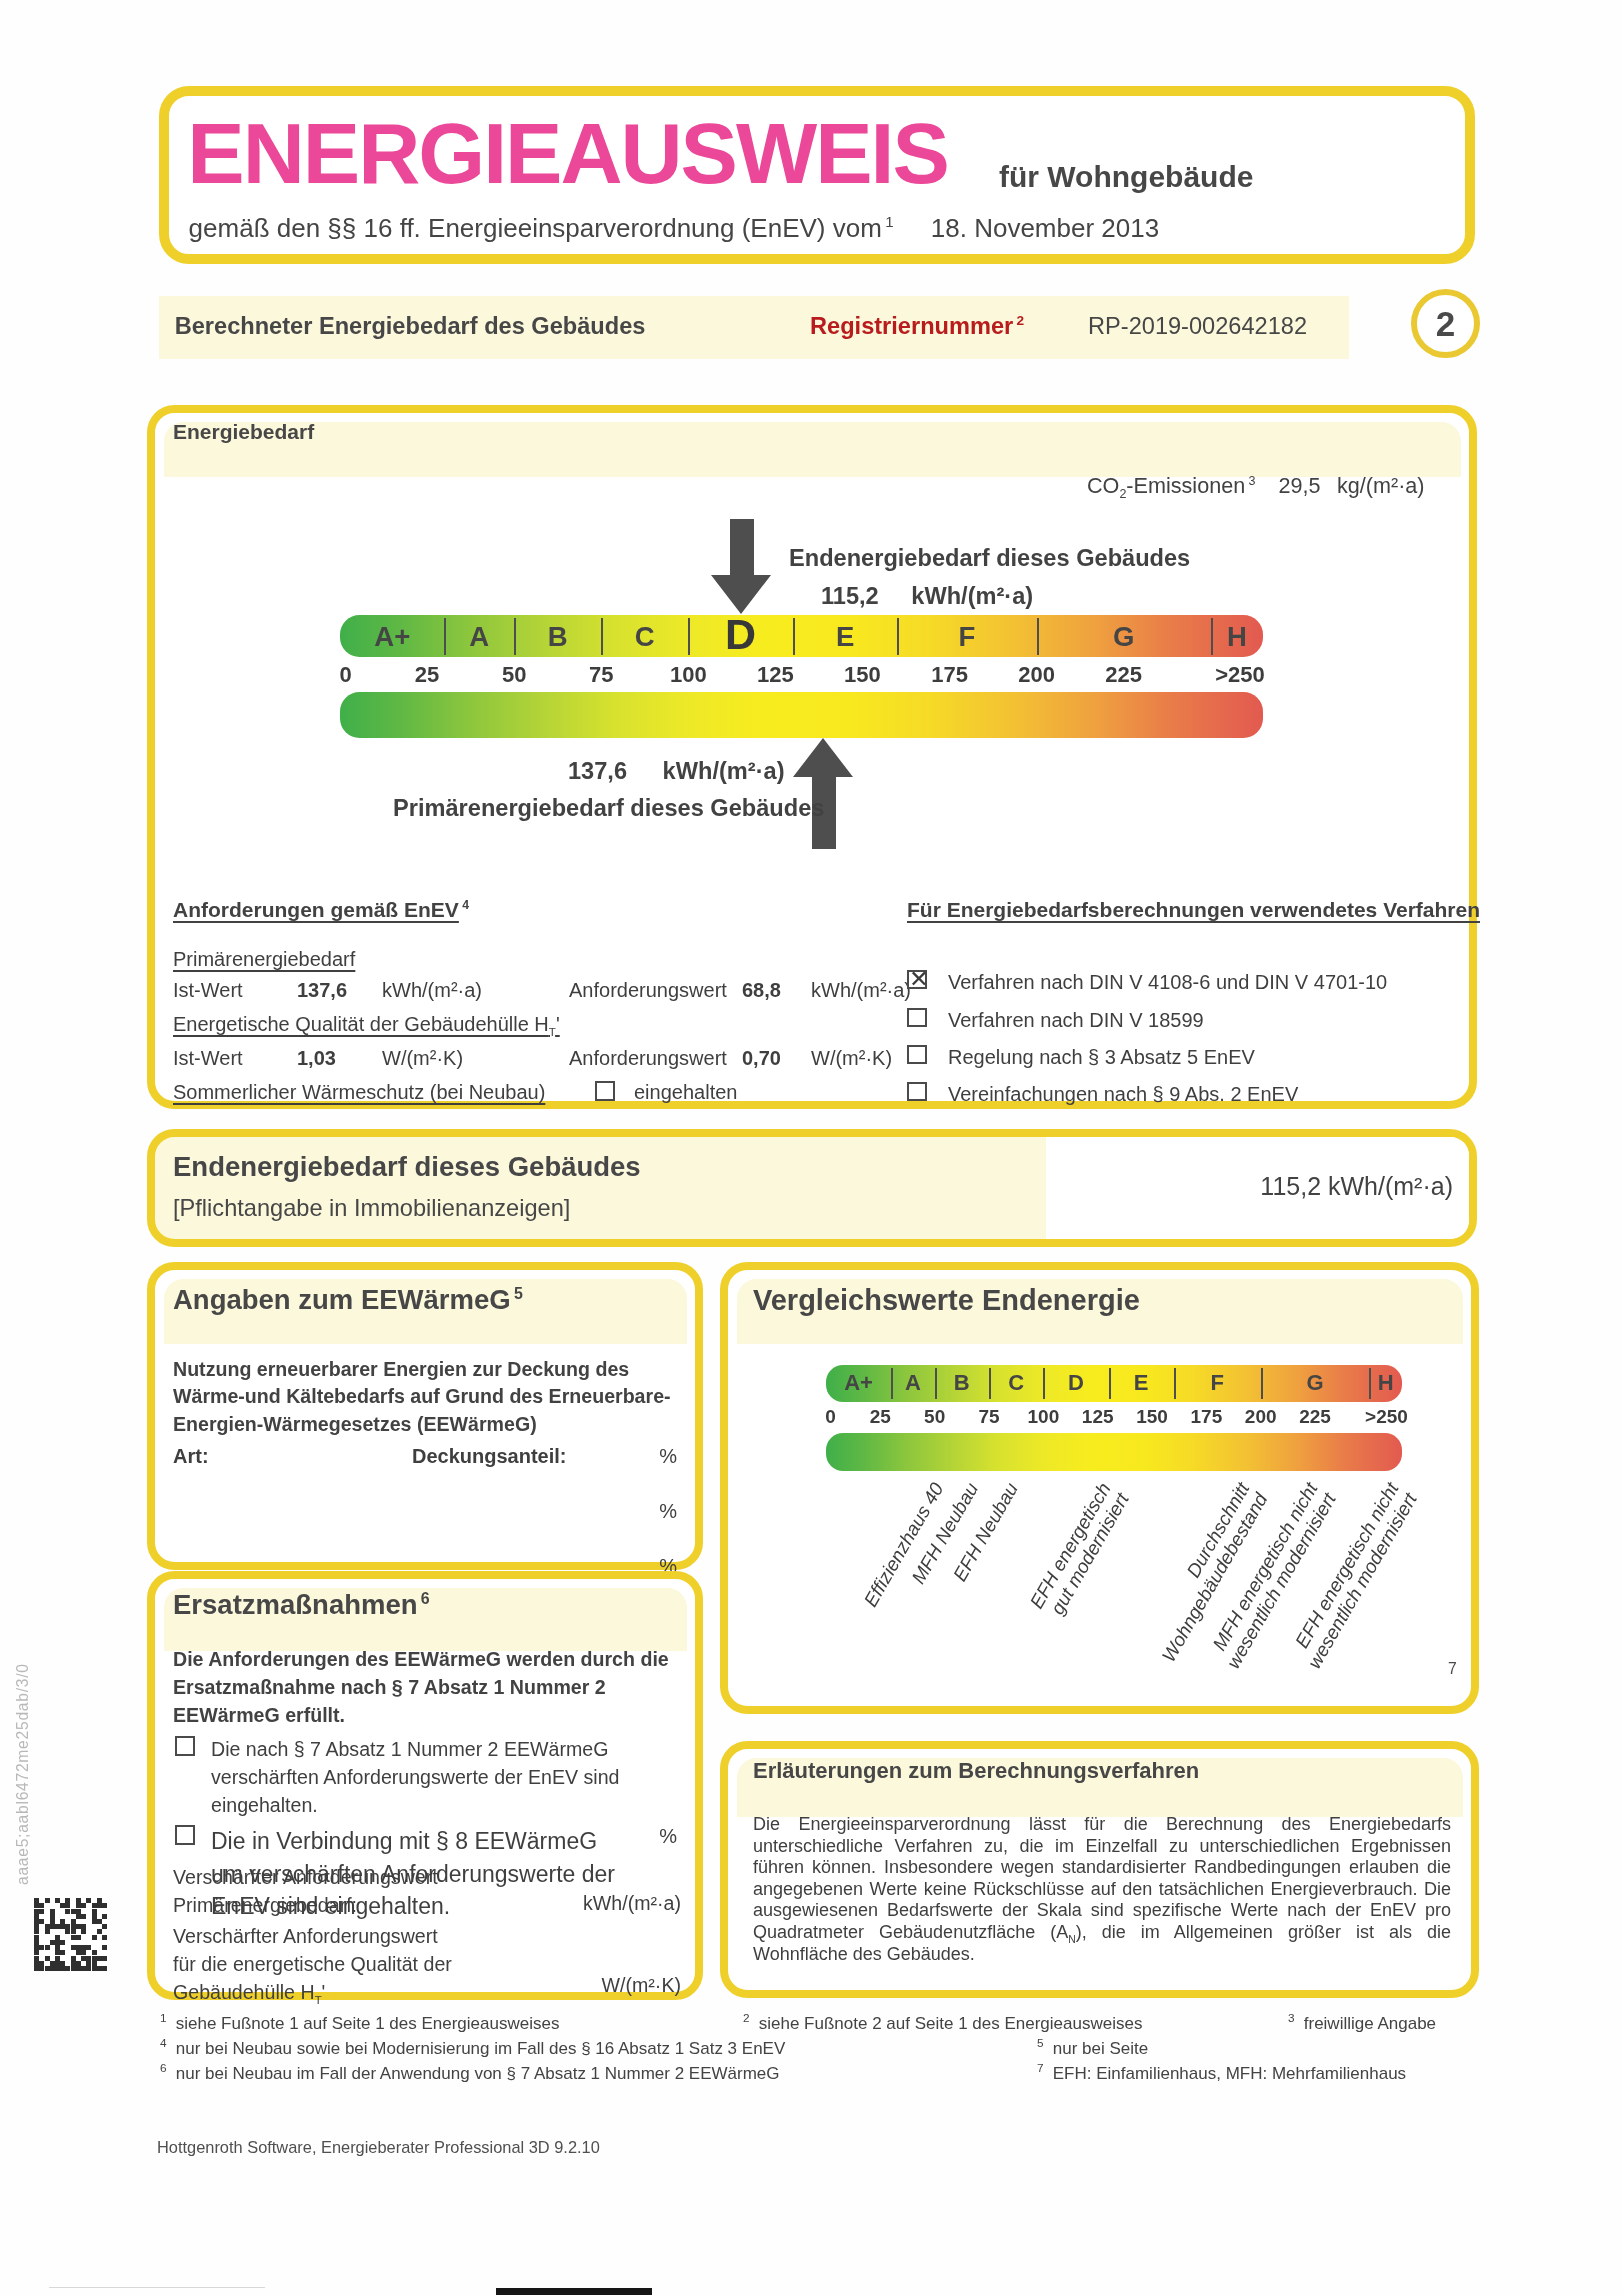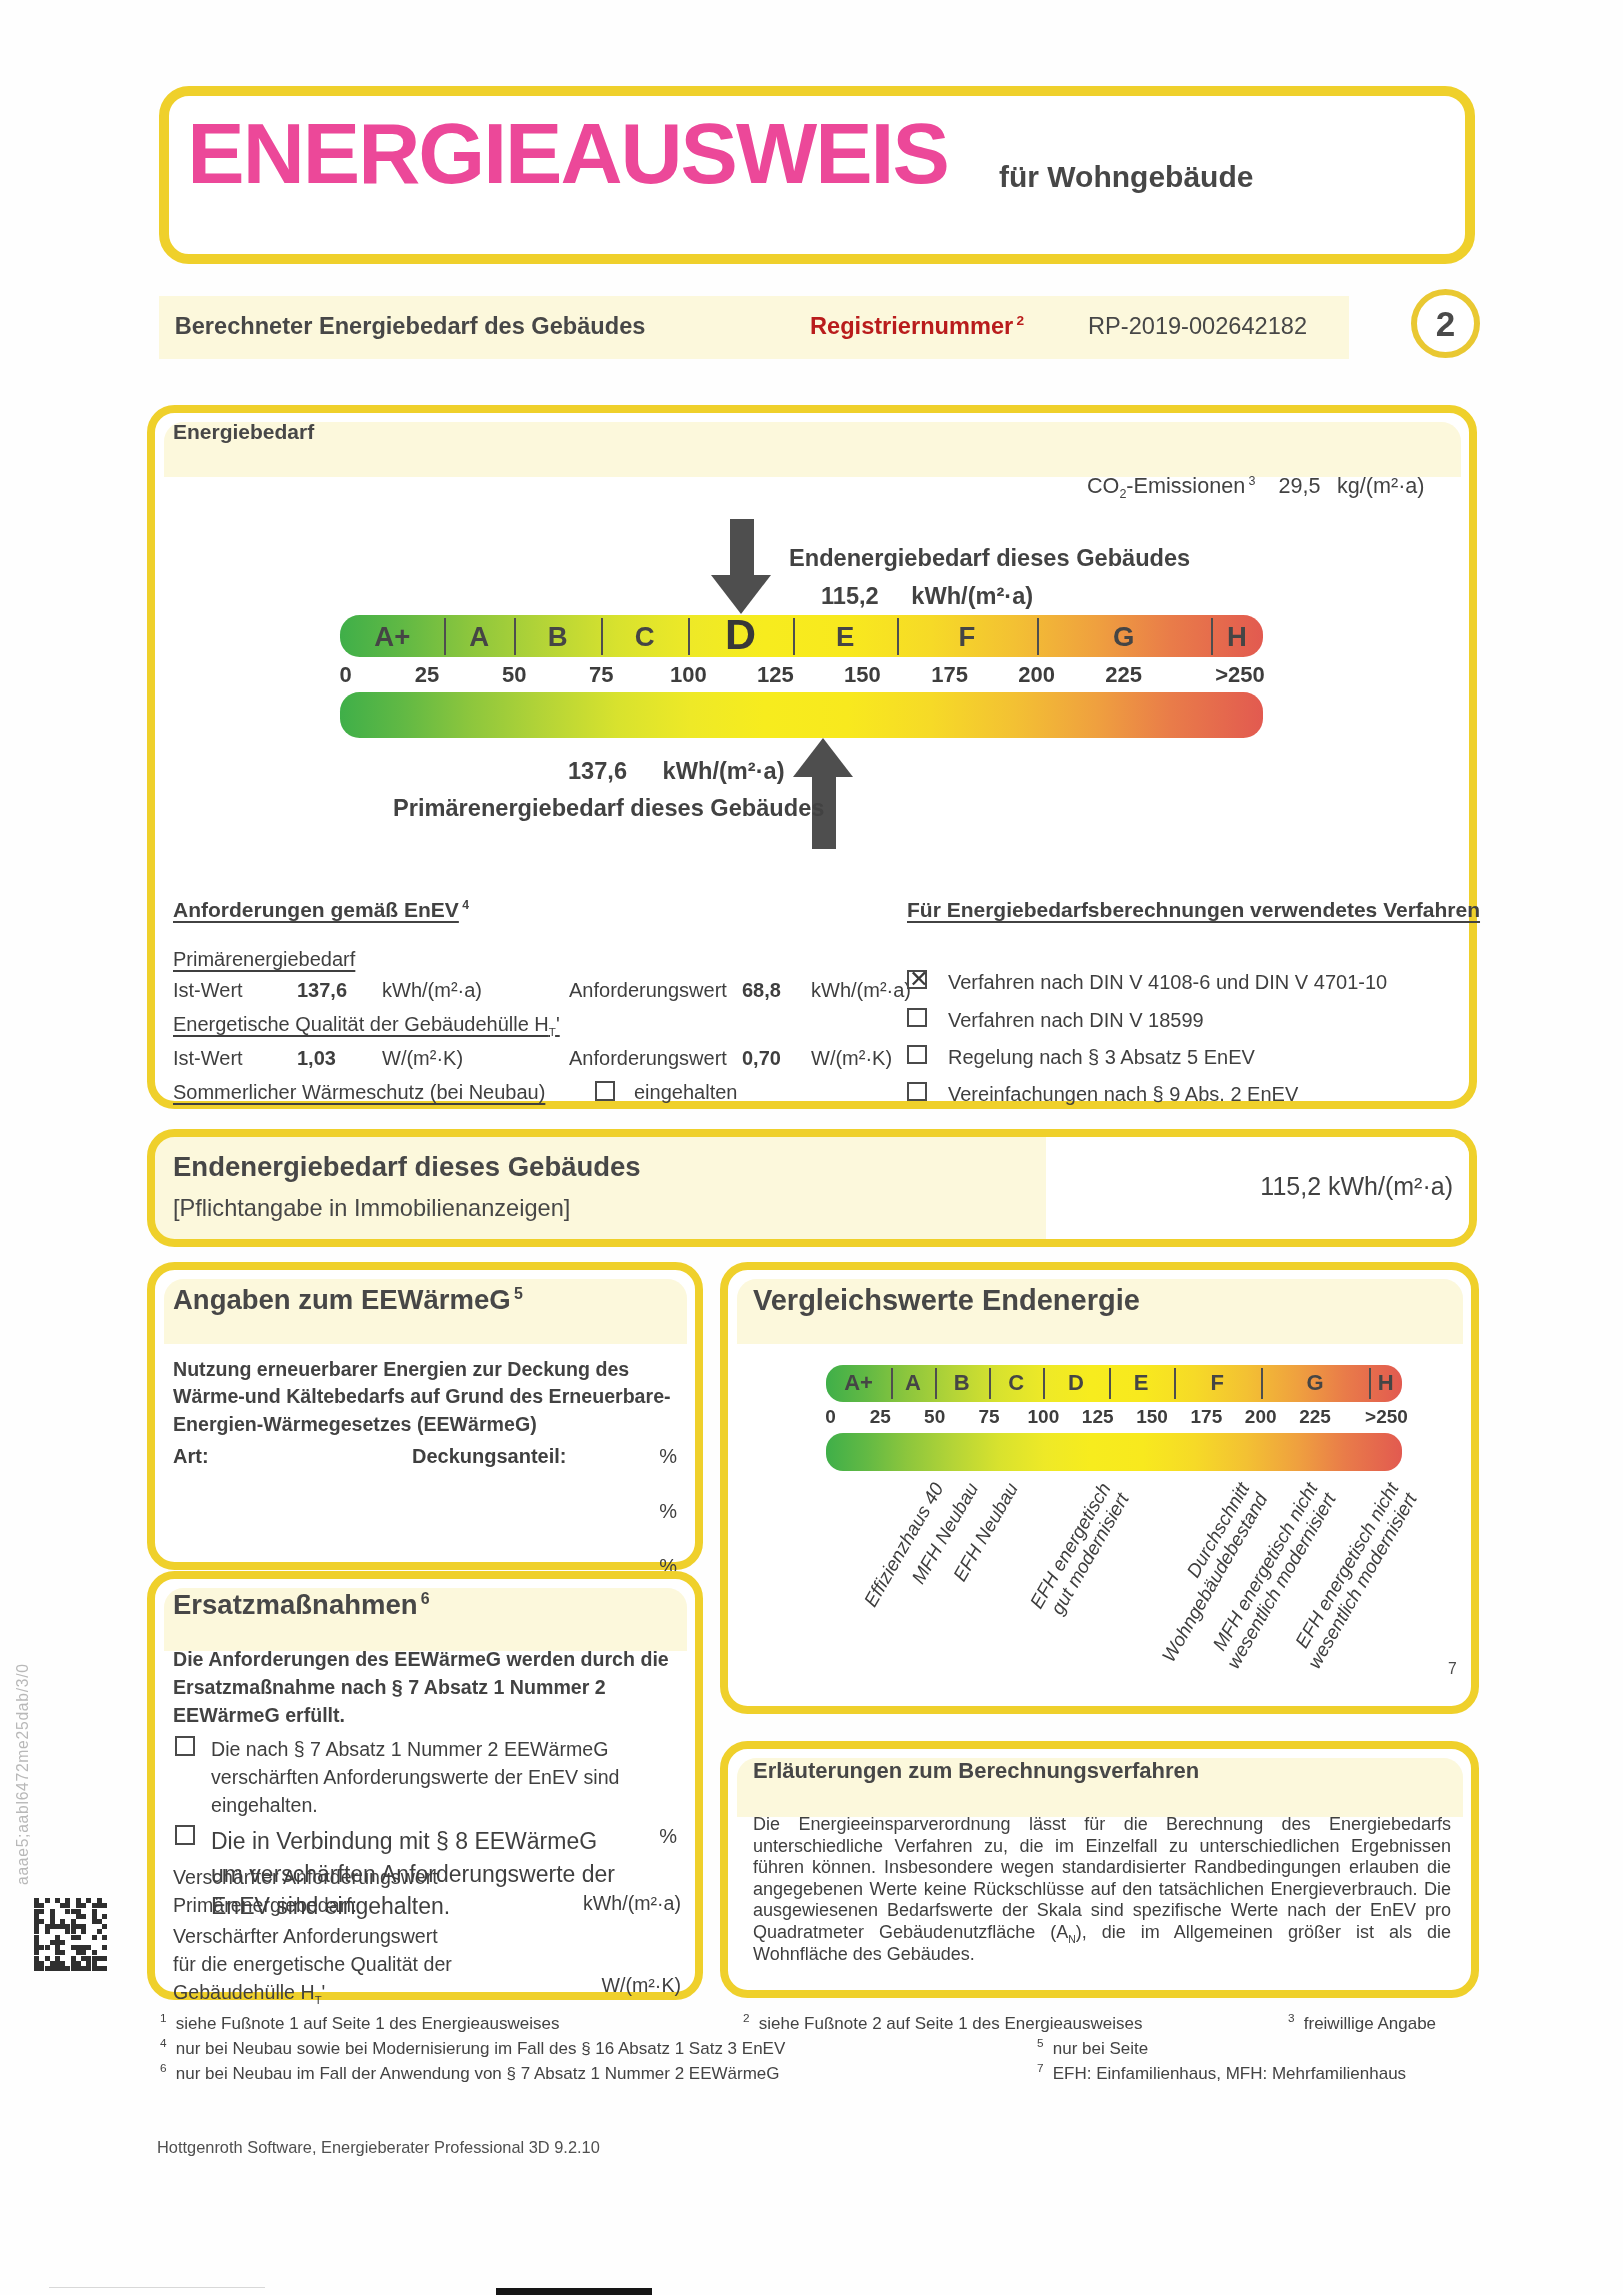--- a/index.html
+++ b/index.html
@@ -32,20 +32,24 @@
   .fn{position:absolute;font-size:17px;color:#434343;}
   .fn .fnsup{font-size:11.8px;vertical-align:super;margin-right:9.2px;}
   .row31{position:absolute;font-size:20px;}
 </style>
 </head>
 <body>
 
 <div class="abs" style="left:159px;top:86px;width:1316px;height:178px;border:10.5px solid #efd02b;border-radius:30px;background:#fff;box-sizing:border-box;">
   <div class="abs b" style="left:18.3px;top:7.9px;font-size:86px;letter-spacing:-2px;color:#ec4899;">ENERGIEAUSWEIS</div>
   <div class="abs b" style="left:830px;top:64px;font-size:30px;color:#474747;">für Wohngebäude</div>
+  <div class="abs" style="left:19.6px;top:117px;font-size:26px;color:#454545;">
+    <span>gemäß den §§ 16 ff. Energieeinsparverordnung (EnEV) vom</span><sup class="sp">1</sup>
+    <span style="margin-left:30px;">18. November 2013</span>
+  </div>
 </div>
 
 <div class="abs" style="left:159px;top:296px;width:1190px;height:63px;background:#fcf8dc;">
   <div class="abs b" style="left:15.7px;top:17px;font-size:23.6px;color:#474747;">Berechneter Energiebedarf des Gebäudes</div>
   <div class="abs b" style="left:651px;top:17px;font-size:23.6px;color:#b91c1c;">
     <span>Registriernummer</span><sup class="sp">2</sup>
   </div>
   <div class="abs" style="left:929px;top:17px;font-size:23.6px;color:#474747;">RP-2019-002642182</div>
 </div>
 <div class="abs b" style="left:1411px;top:289px;width:69px;height:69px;border:6.5px solid #e9c832;border-radius:50%;background:#fff;

